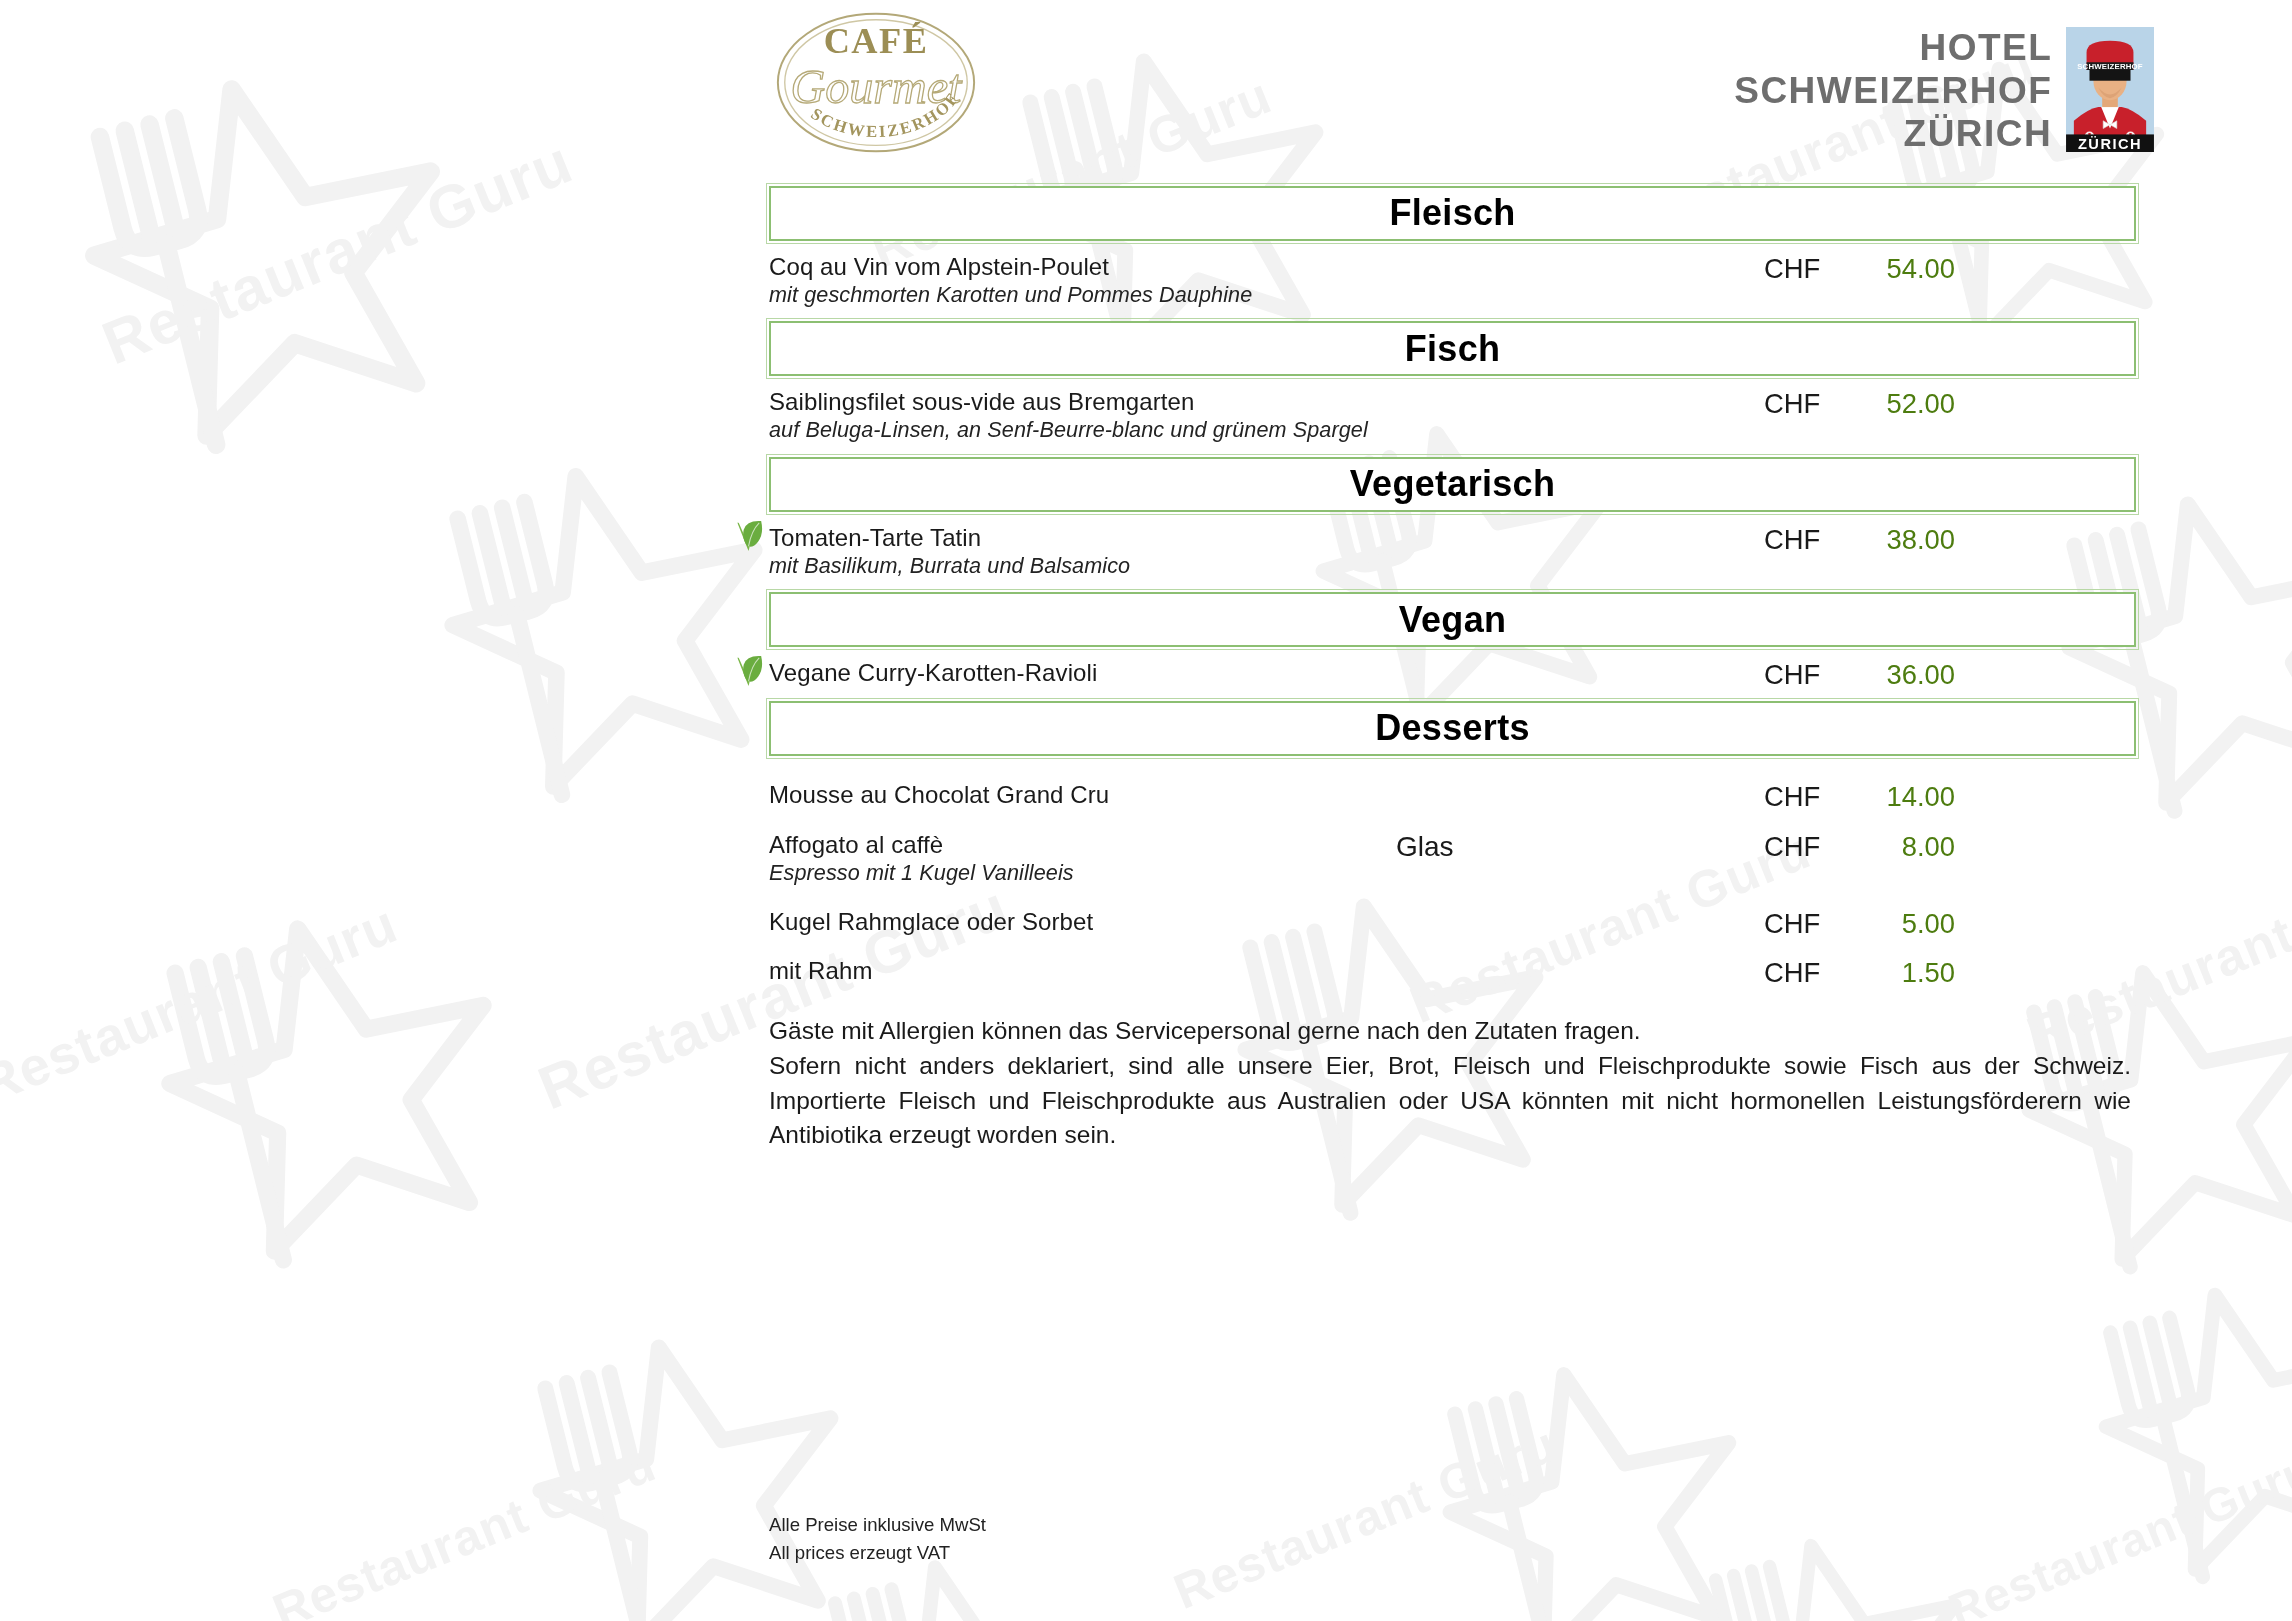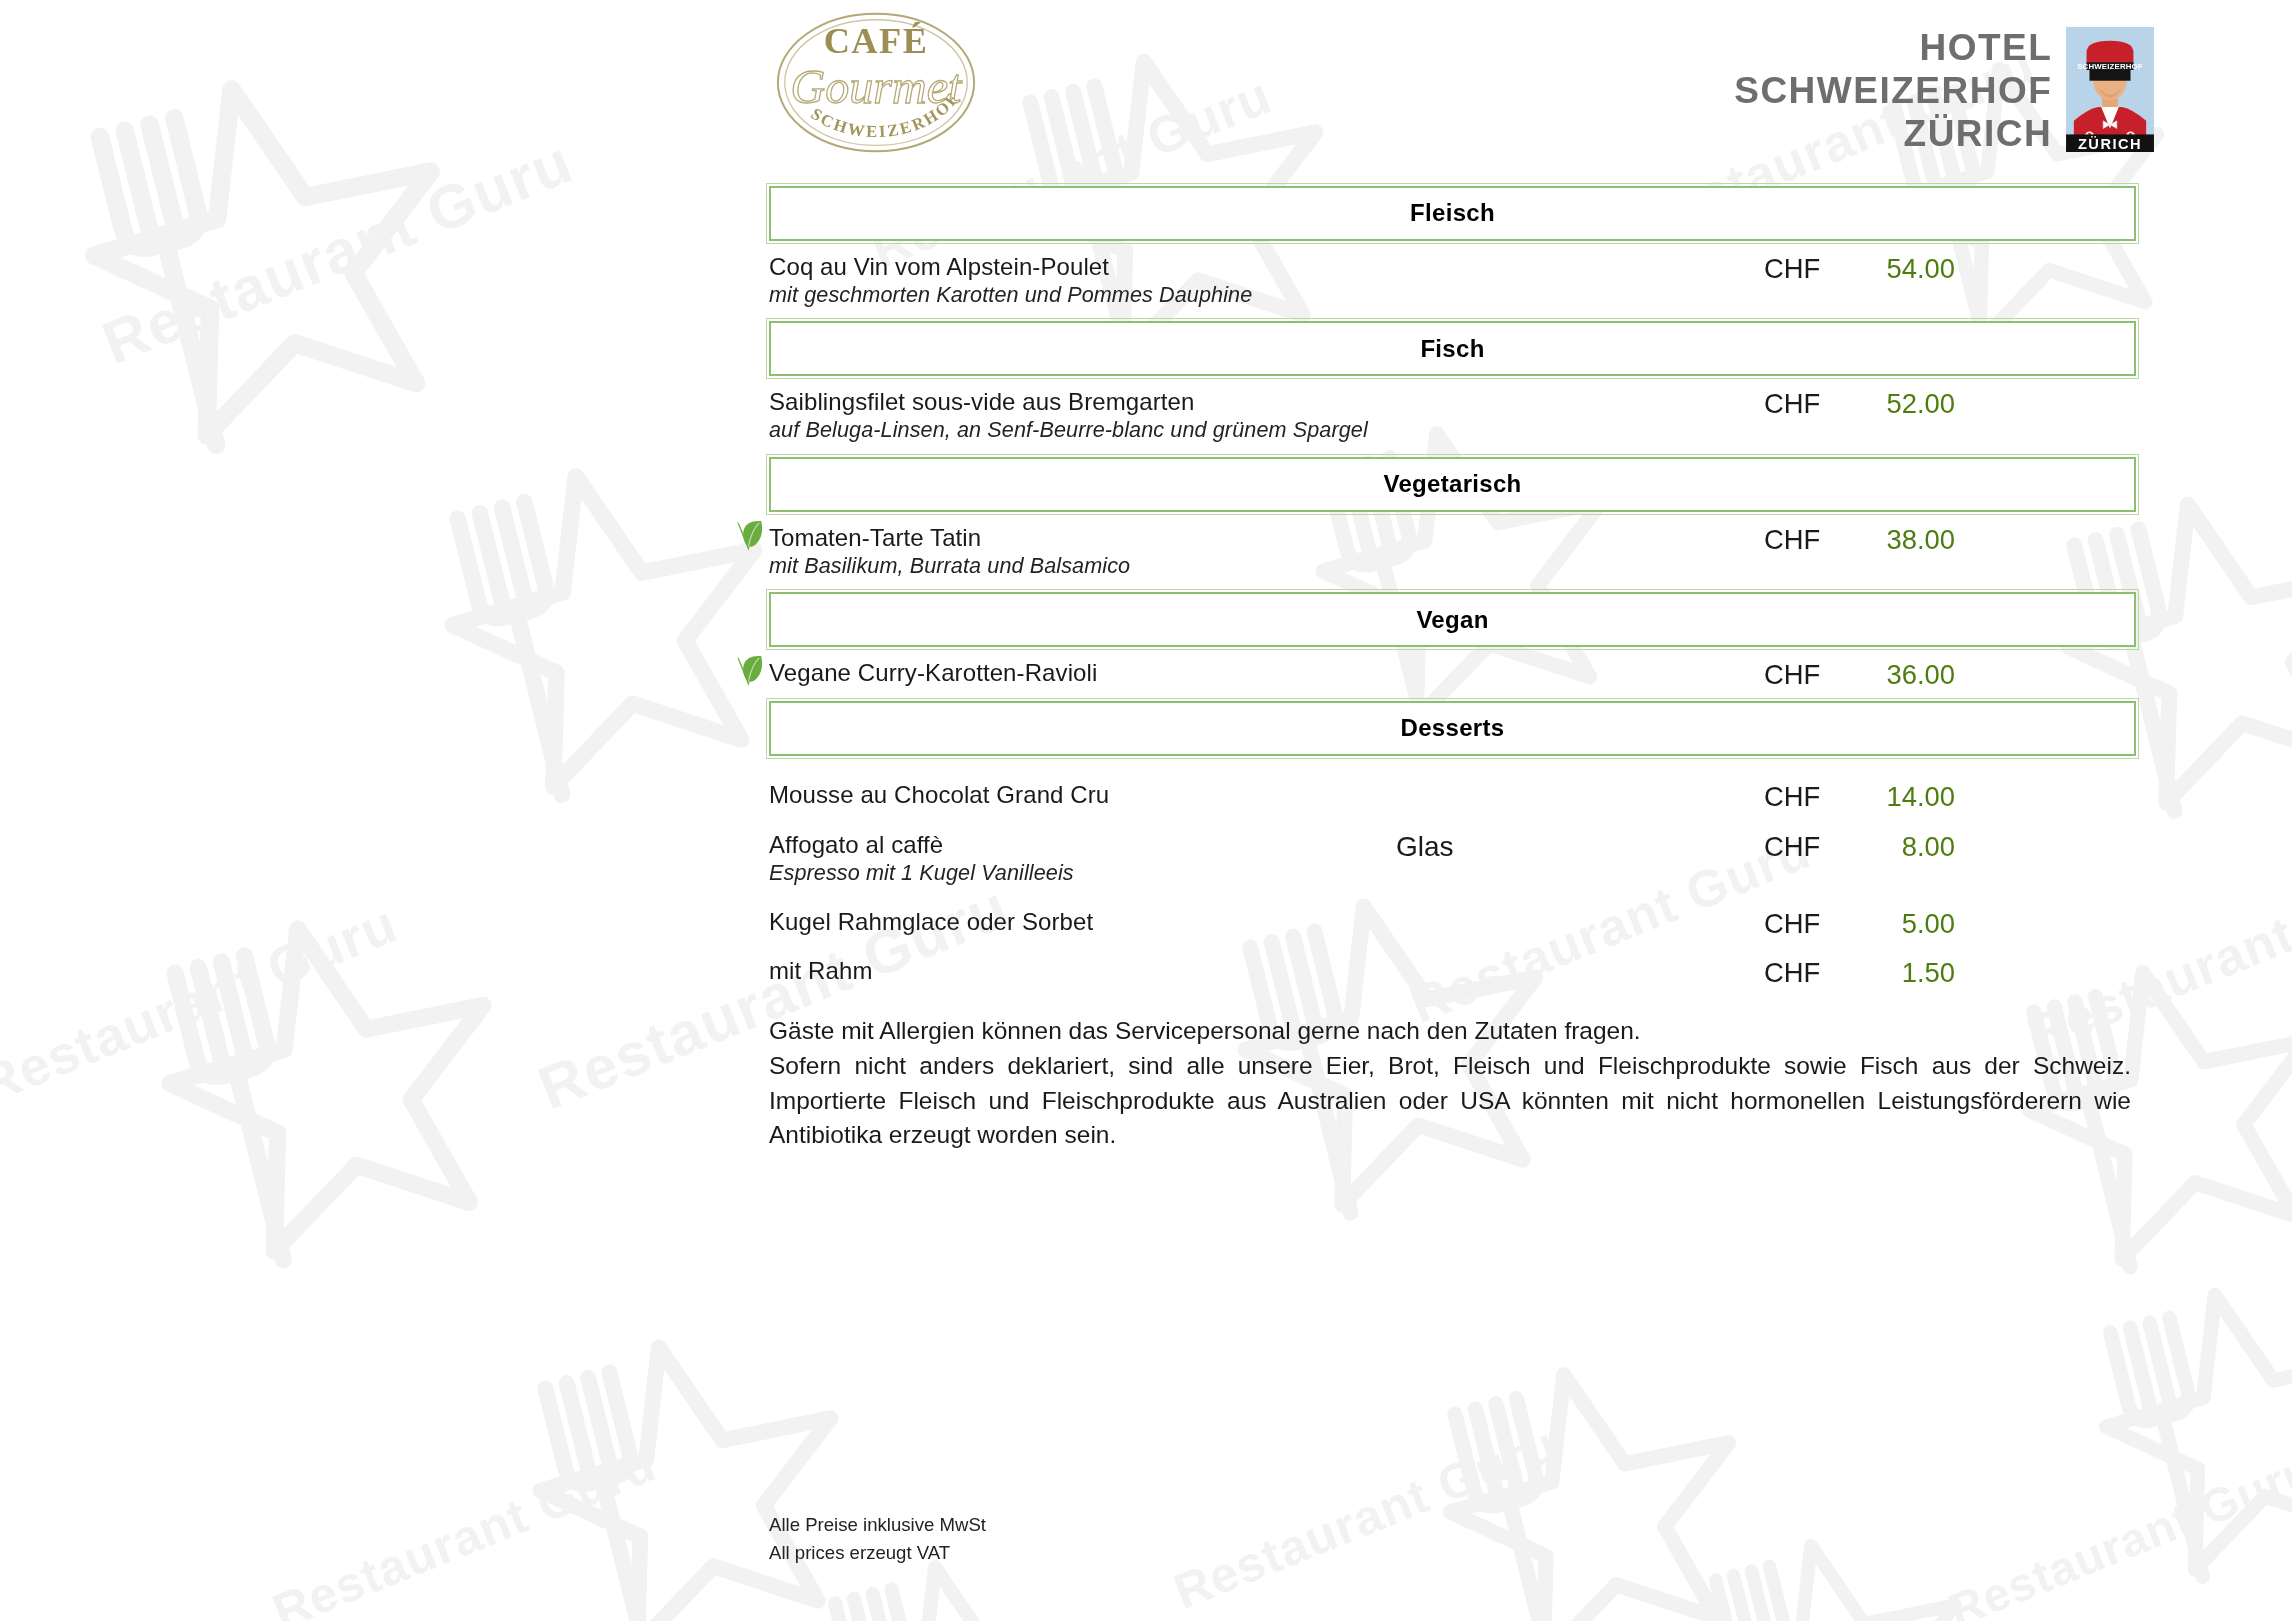--- a/index.html
+++ b/index.html
@@ -110,21 +110,21 @@
     display: flex;
     align-items: center;
     justify-content: center;
     margin-bottom: 11.8px;
     margin-top: 13.7px;
   }
   .section-header:first-child { margin-top: 3.9px; }
   .section-title {
     font-family: "Liberation Sans", sans-serif;
     font-weight: 700;
-    font-size: 24px;
+    font-size: 36px;
     color: #000000;
     letter-spacing: 0.3px;
   }
 
   .item {
     position: relative;
     padding-left: 0;
     margin-bottom: 3.9px;
   }
   .item-main {

